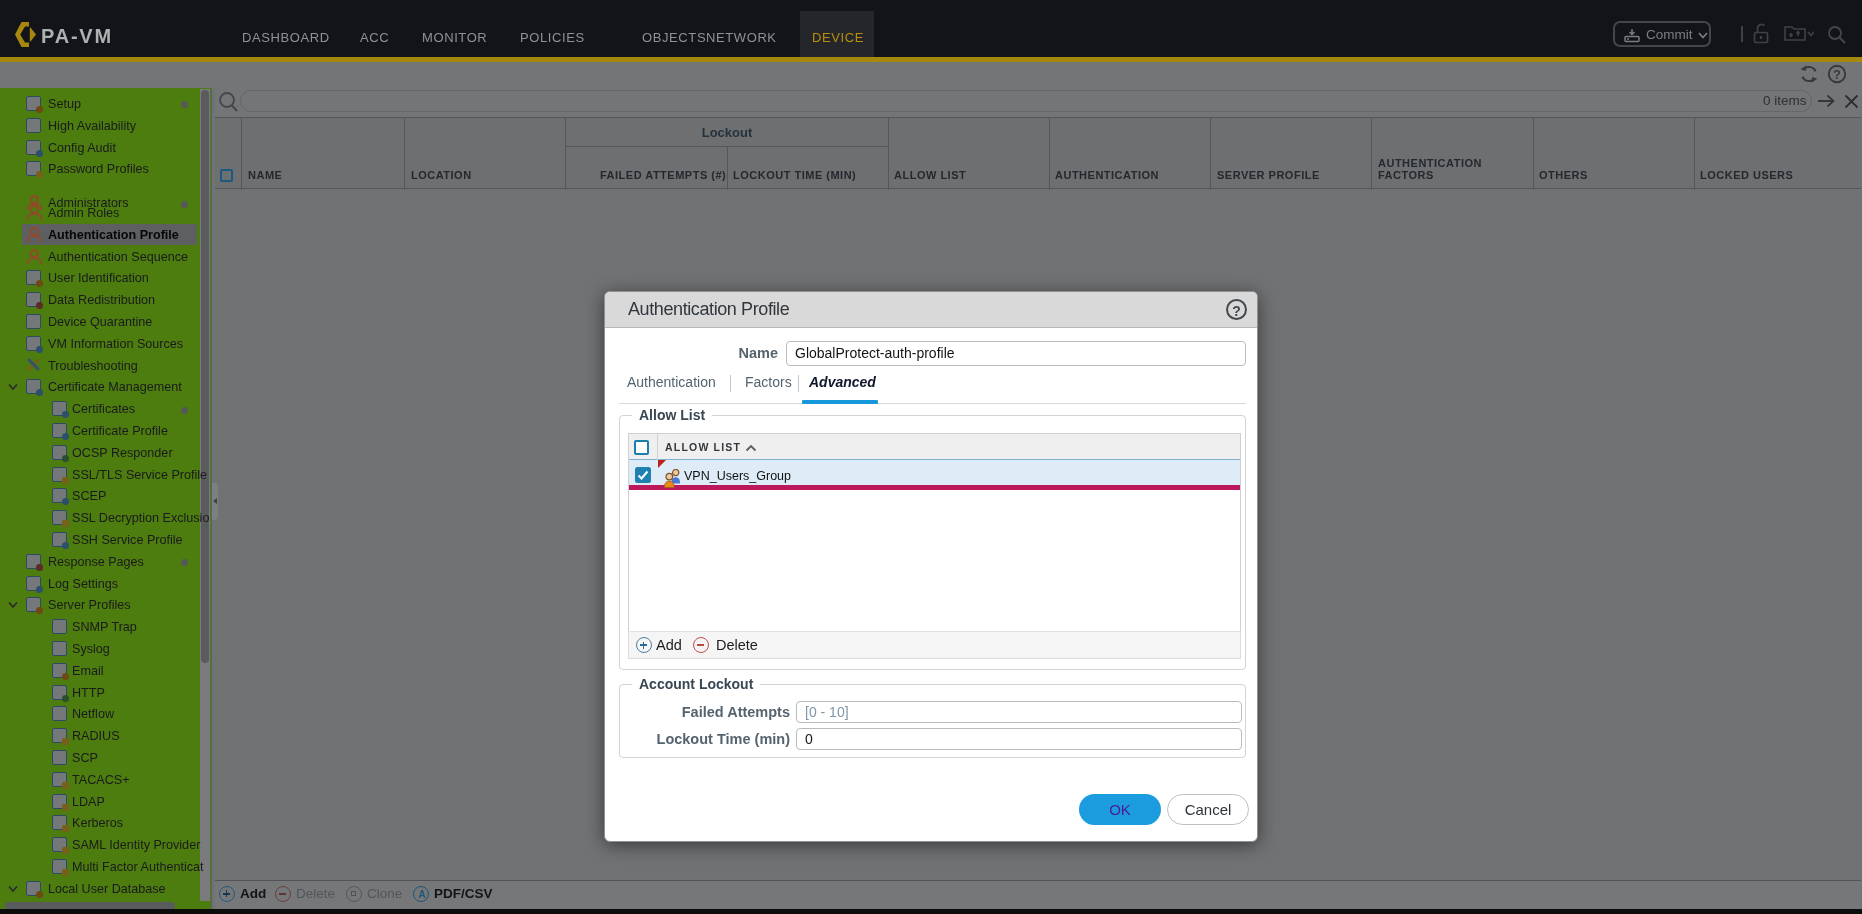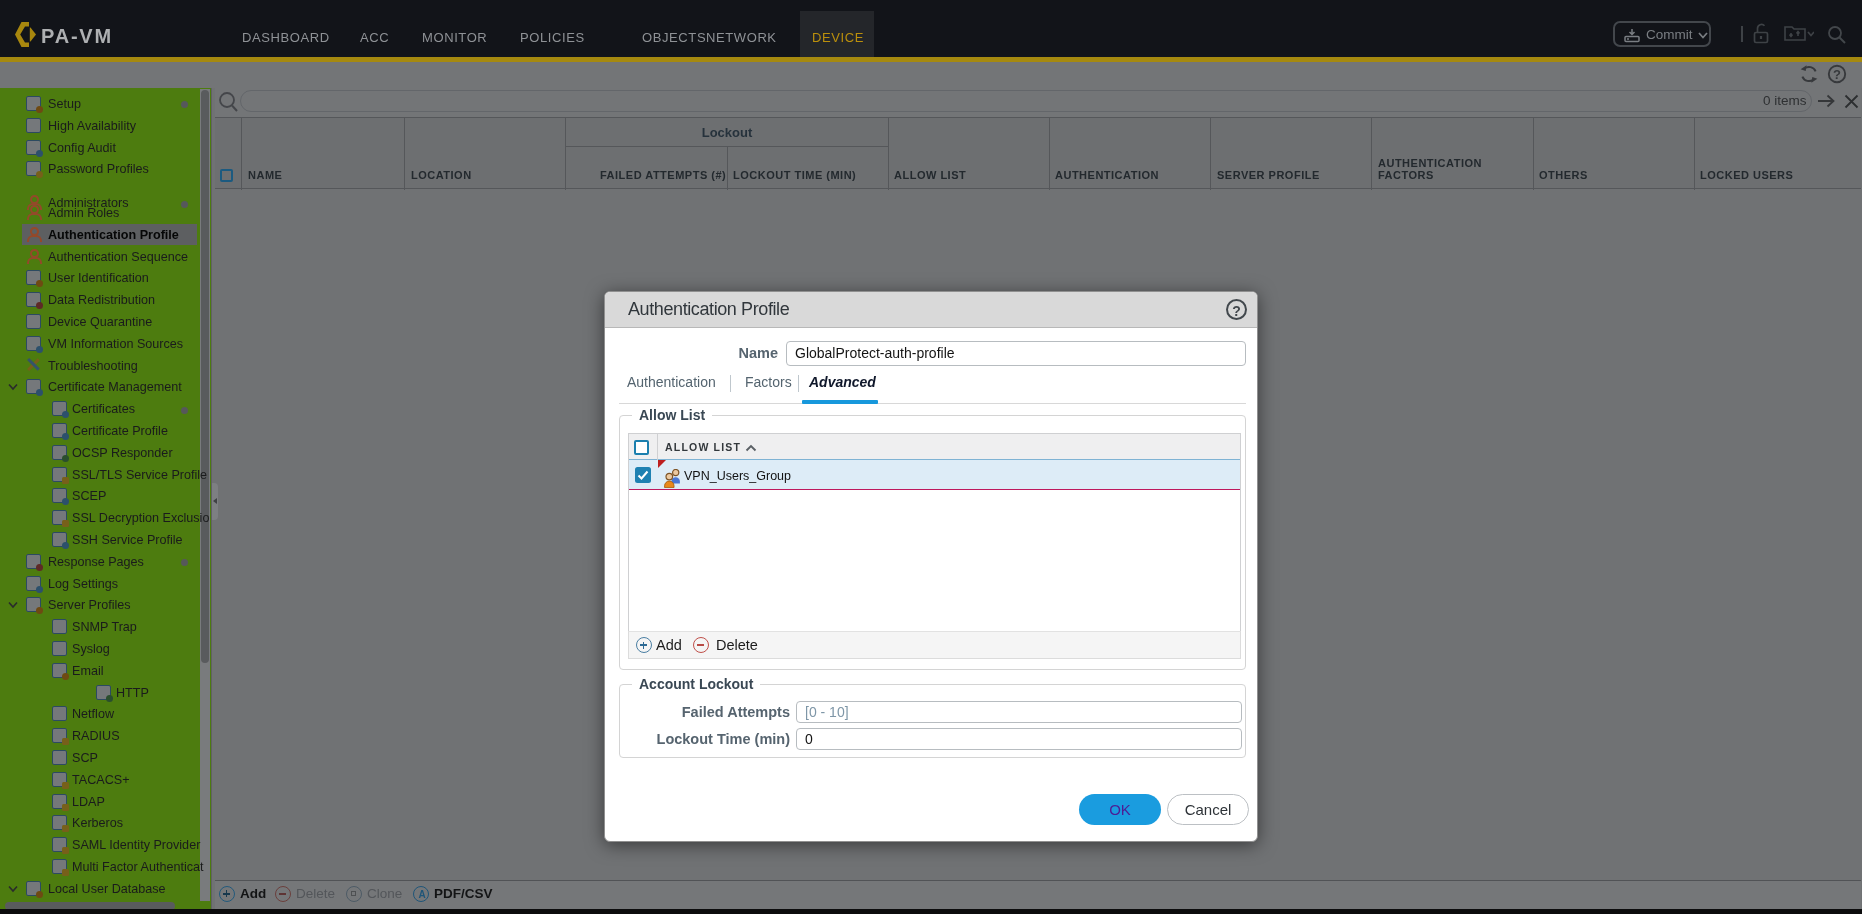--- a/index.html
+++ b/index.html
@@ -76,21 +76,21 @@
 .tab{position:absolute;top:82px;font-size:14px;color:#54646f;}
 .tabsep{position:absolute;top:83px;width:1px;height:17px;background:#bfc7cd;}
 #tabrule{position:absolute;left:14px;top:111px;width:627px;height:1px;background:#d8d8d8;}
 #tabline{position:absolute;left:197px;top:108px;width:76px;height:4px;background:#1798dc;border-radius:1px;}
 
 .fset{position:absolute;border:1px solid #d4d4d4;border-radius:4px;}
 .legend{position:absolute;top:-9px;background:#fff;padding:0 7px;font-size:14px;font-weight:bold;color:#3a4854;line-height:17px;}
 
 #atable{position:absolute;left:23px;top:141px;width:613px;height:226px;border:1px solid #cfd0d2;}
 #ahead{position:absolute;left:0;top:0;width:100%;height:26px;background:#efeff0;border-bottom:1px solid #7fb3d4;}
-#arow{position:absolute;left:0;top:26px;width:100%;height:30px;background:#ddecf7;border-bottom:1px solid #be185d;}
+#arow{position:absolute;left:0;top:26px;width:100%;height:30px;background:#ddecf7;border-bottom:5px solid #be185d;}
 #abar{position:absolute;left:23px;top:339px;width:613px;height:28px;background:#f5f5f5;border:1px solid #dcdcdc;border-top:1px solid #e2e2e2;}
 .cb{position:absolute;width:15px;height:15px;border:2.5px solid #1b7fae;border-radius:2px;background:#fff;}
 .cbon{position:absolute;width:16px;height:16px;border-radius:2.5px;background:#1e81b2;}
 
 .pill{position:absolute;top:502px;width:82px;height:31px;border-radius:16px;font-size:15px;text-align:center;line-height:31px;}
 #okbtn{left:474px;background:#1a9cdf;color:#4c1d95;}
 #cancelbtn{left:562px;background:#fff;border:1px solid #bcc0c4;color:#2e3338;line-height:29px;}
 </style>
 </head>
 <body>
@@ -268,21 +268,21 @@
       <span class="lbl">SNMP Trap</span>
     </div>
 <div class="sr ch" style="top:549.9px;">
       <span class="ic"></span>
       <span class="lbl">Syslog</span>
     </div>
 <div class="sr ch" style="top:571.7px;">
       <span class="ic a-or"></span>
       <span class="lbl">Email</span>
     </div>
-<div class="sr ch" style="top:593.5px;margin-left:44px;">
+<div class="sr ch" style="top:593.5px;">
       <span class="ic a-gn"></span>
       <span class="lbl">HTTP</span>
     </div>
 <div class="sr ch" style="top:615.3px;">
       <span class="ic"></span>
       <span class="lbl">Netflow</span>
     </div>
 <div class="sr ch" style="top:637.1px;">
       <span class="ic lk"></span>
       <span class="lbl">RADIUS</span>

